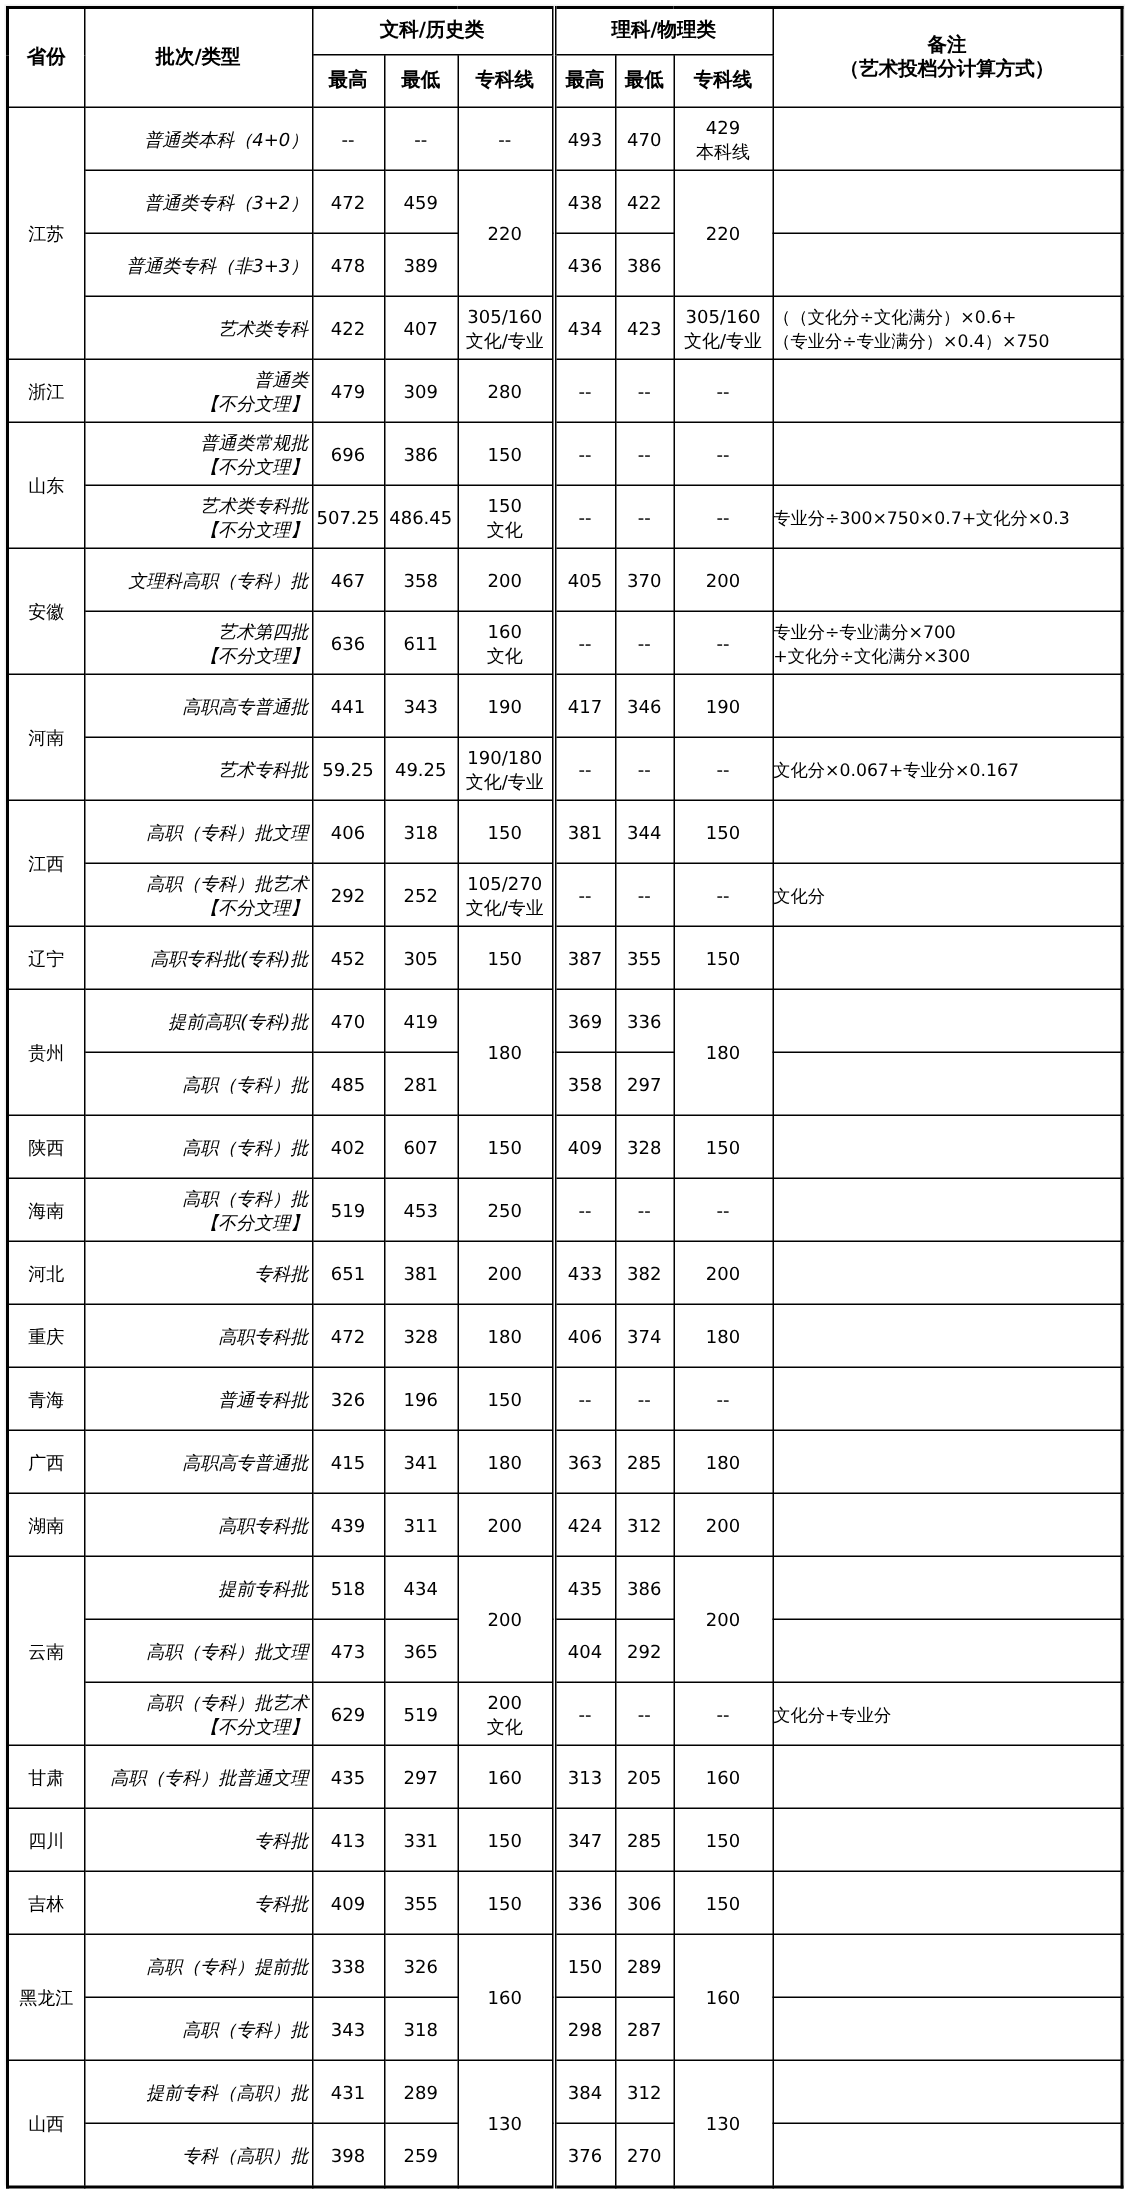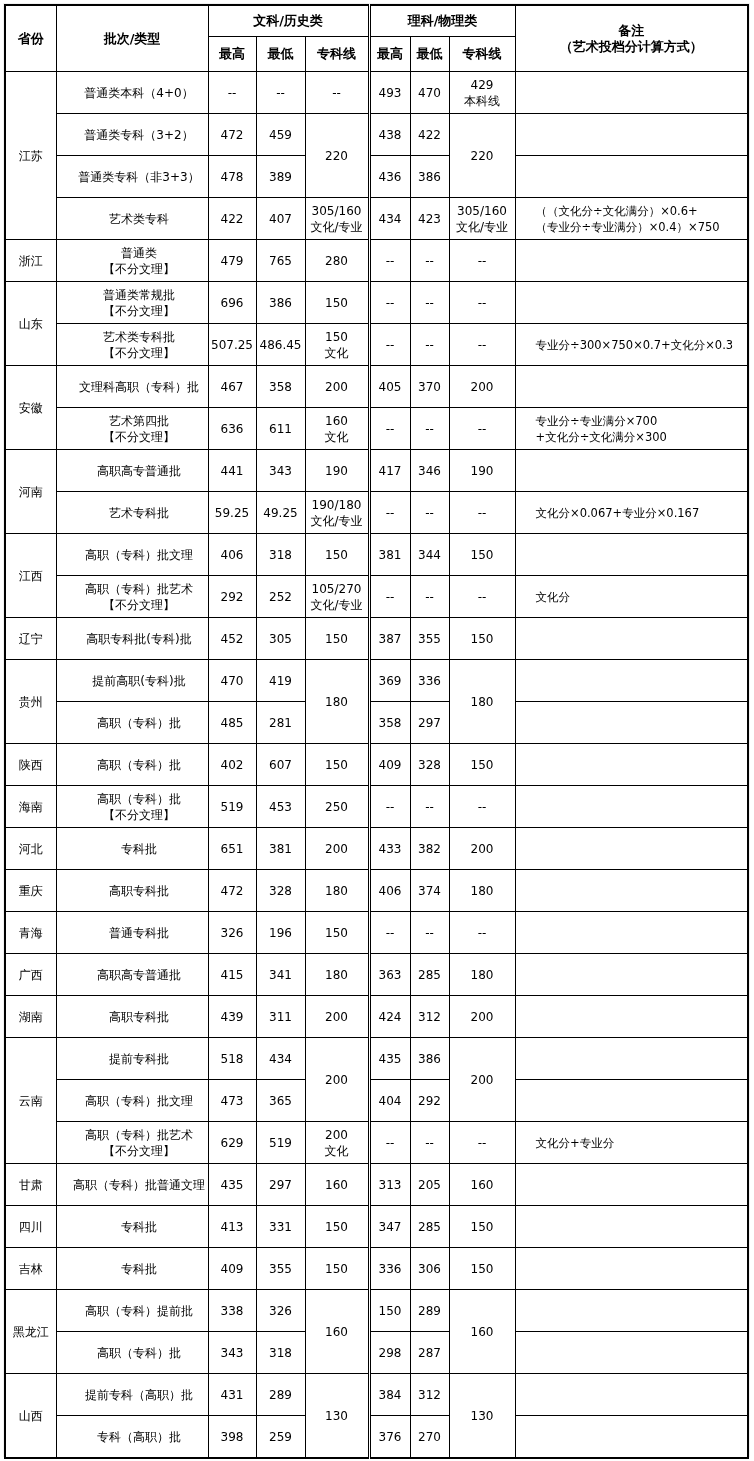--- a/index.html
+++ b/index.html
@@ -4,22 +4,22 @@
 <style>
   html, body { margin: 0; padding: 0; background: #ffffff; }
   body { width: 754px; height: 1461px; position: relative; font-family: "DejaVu Sans", "Liberation Sans", sans-serif; color: #000; }
   .wrap { position: absolute; left: 3px; top: 3px; width: 747px; height: 1454px; background: #f0f0f0; }
   table { position: absolute; left: 1px; top: 1px; border-collapse: collapse; table-layout: fixed; background: #fff; border: 2px solid #000; }
   td, th { border: 1px solid #000; padding: 0 2px; font-size: 12px; line-height: 16px; text-align: center; vertical-align: middle; overflow: hidden; white-space: pre-line; }
   th { font-weight: bold; font-size: 13px; }
   tr.h1 th { height: 30px; }
   tr.h2 th { height: 34px; }
   tr.r td { height: 41px; }
-  td.batch { text-align: center; padding-left: 16px; }
-  td.note { text-align: left; padding-left: 20px; font-size: 11.5px; }
+  td.batch { text-align: right; padding-left: 16px; font-style: italic; }
+  td.note { text-align: left; padding-left: 0; font-size: 11.5px; }
   .dbl { border-right: 3px double #000 !important; margin-left: 10px; }
 </style>
 </head>
 <body>
 
 <div class="wrap">
 <table>
   <colgroup>
     <col style="width:51px">
         <col style="width:152px">
@@ -91,21 +91,21 @@
           <td>305/160
 文化/专业</td>
           <td class="note">（（文化分÷文化满分）×0.6+
 （专业分÷专业满分）×0.4）×750</td>
         </tr>
         <tr class="r">
           <td>浙江</td>
           <td class="batch">普通类
 【不分文理】</td>
           <td>479</td>
-          <td>765</td>
+          <td>309</td>
           <td class="dbl">280</td>
           <td>--</td>
           <td>--</td>
           <td>--</td>
           <td class="note"></td>
         </tr>
         <tr class="r">
           <td rowspan="2">山东</td>
           <td class="batch">普通类常规批
 【不分文理】</td>

